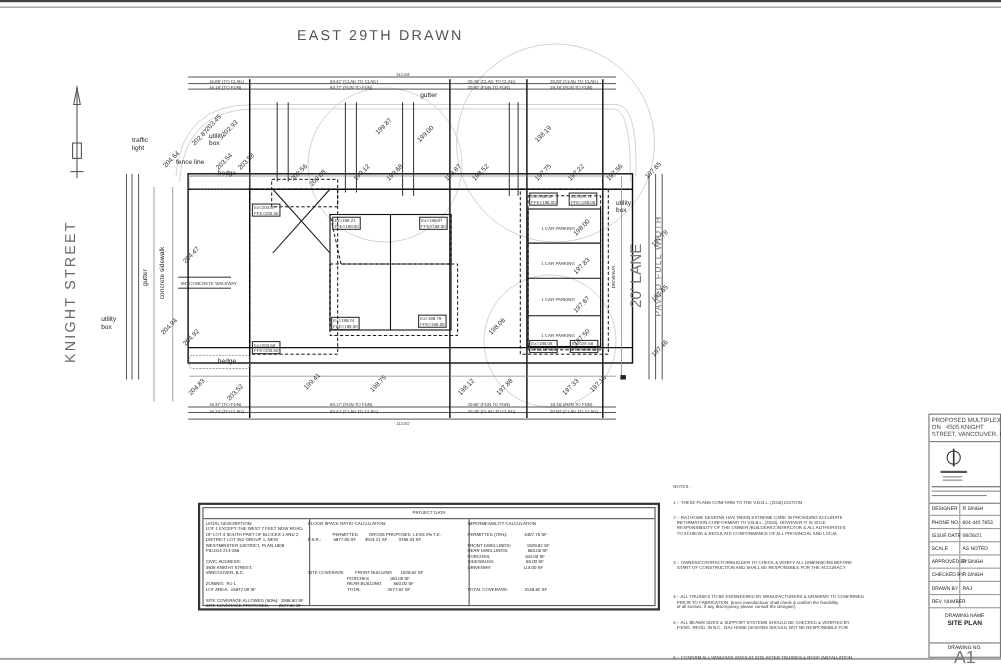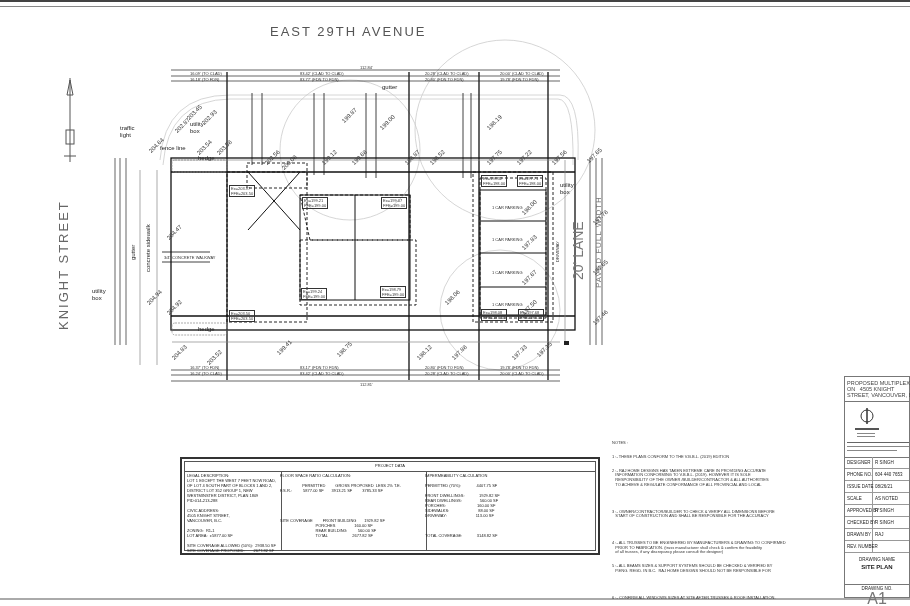--- a/index.html
+++ b/index.html
@@ -123,21 +123,21 @@
     <line x1="157" y1="170" x2="157" y2="365"></line>
     <line x1="172" y1="160" x2="560" y2="160"></line>
     <line x1="172" y1="342" x2="560" y2="342"></line>
     <line x1="565" y1="160" x2="565" y2="345"></line>
     <rect x="172" y="160" width="55" height="12" rx="3" stroke-dasharray="2,1"></rect>
     <rect x="172" y="323" width="55" height="12" rx="3" stroke-dasharray="2,1"></rect>
   </g>
   <rect x="564" y="341" width="5" height="4" fill="#222"></rect>
 </svg>
 
-<div class="abs street-title" style="left:270px;top:24px;">EAST 29TH AVENUE</div>
+<div class="abs street-title" style="left:270px;top:24px;">EAST 29TH DRAWN</div>
 <div class="abs knight" style="left:56px;top:330px;">KNIGHT STREET</div>
 <div class="abs lane" style="left:570px;top:280px;">20' LANE</div>
 <div class="abs paved" style="left:594px;top:288px;">PAVED FULL WIDTH</div>
 
 <div class="abs lbl" style="left:382px;top:84px;">gutter</div>
 <div class="abs lbl" style="left:120px;top:125px;width:22px;white-space:normal;line-height:7px;">traffic light</div>
 <div class="abs lbl" style="left:190px;top:121px;width:22px;white-space:normal;line-height:7px;">utility box</div>
 <div class="abs lbl" style="left:160px;top:145px;">fence line</div>
 <div class="abs lbl" style="left:198px;top:155px;">hedge</div>
 <div class="abs lbl" style="left:198px;top:326px;">hedge</div>

